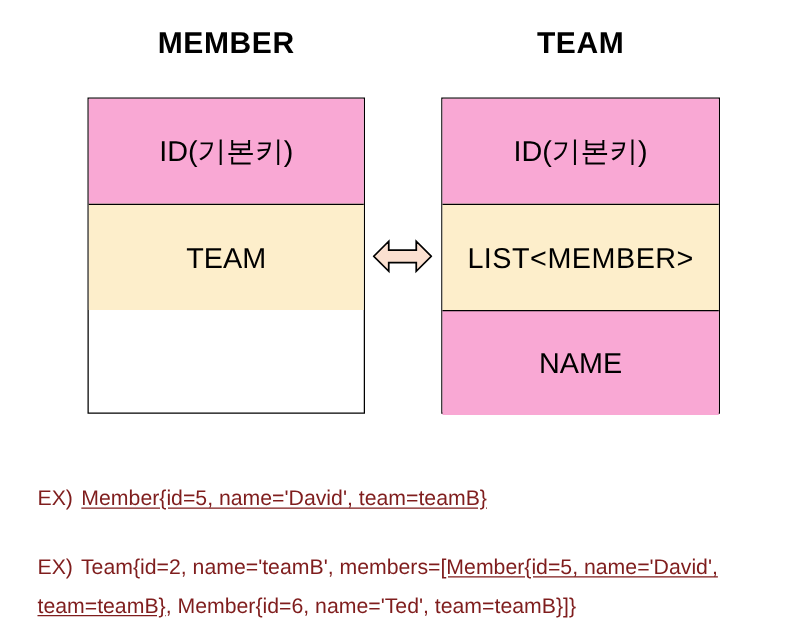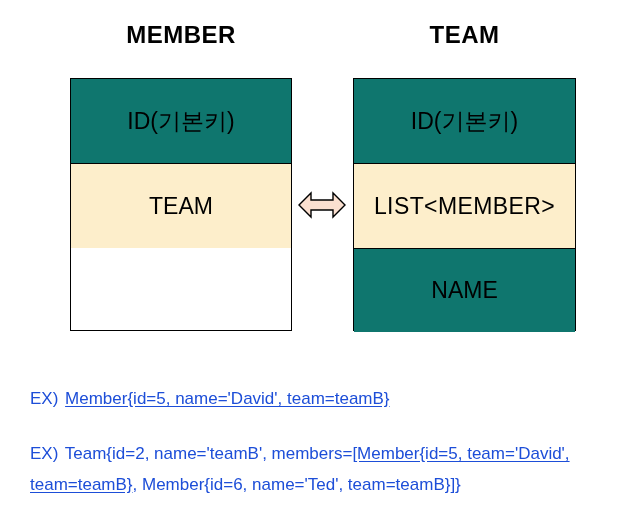--- a/index.html
+++ b/index.html
@@ -68,21 +68,21 @@
 
   .entity-row {
     height: 84px;
     box-sizing: border-box;
     display: flex;
     align-items: center;
     justify-content: center;
     font-size: 23px;
     color: #000000;
     white-space: nowrap;
-    background: #0f766e;
+    background: #f9a8d4;
   }
   .entity-row + .entity-row {
     border-top: 1.6px solid #000000;
   }
   .entity-row.last {
     height: 85px;
   }
   .entity-row.highlight {
     background: #fdeecb;
   }
@@ -97,21 +97,21 @@
     top: 186px;
     width: 48px;
     height: 38px;
   }
 
   
   .example-line {
     position: absolute;
     font-size: 17px;
     line-height: 25px;
-    color: #1d4ed8;
+    color: #7f1d1d;
     white-space: nowrap;
   }
   #example-1 { left: 30px; top: 386px; }
   #example-2 { left: 30px; top: 441px; }
 
   .u { text-decoration: underline; text-underline-offset: 2px; }
   .ex-prefix { margin-right: 2px; }
   #example-2 .line2 {
     display: block;
     margin-top: 6px;
@@ -142,20 +142,20 @@
   </svg>
 
   <div class="example-line" id="example-1">
     <span class="ex-prefix">EX)</span>
     <span class="u">Member{id=5, name='David', team=teamB}</span>
   </div>
 
   <div class="example-line" id="example-2">
     <span class="line1">
       <span class="ex-prefix">EX)</span>
-      <span>Team{id=2, name='teamB', members=</span><span class="u">[Member{id=5, team='David',</span>
+      <span>Team{id=2, name='teamB', members=</span><span class="u">[Member{id=5, name='David',</span>
     </span>
     <span class="line2">
       <span class="u">team=teamB}</span><span>, Member{id=6, name='Ted', team=teamB}]}</span>
     </span>
   </div>
 
 </div>
 
 </body></html>

